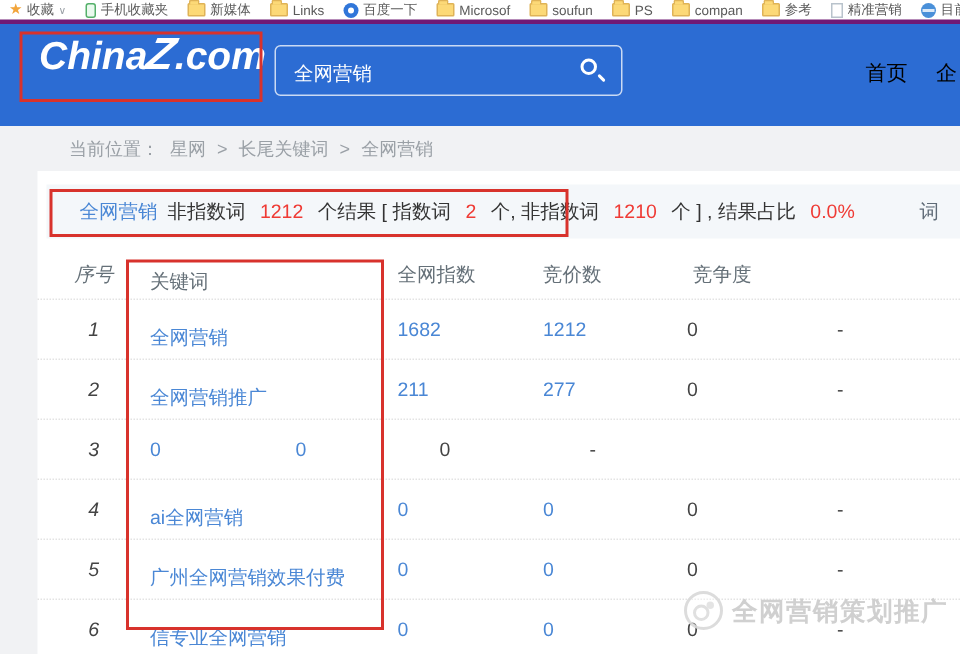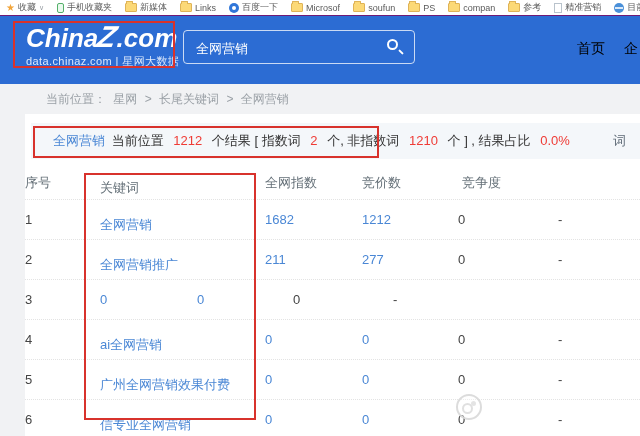--- a/index.html
+++ b/index.html
@@ -1,20 +1,20 @@
 <!DOCTYPE html>
 <html><head>
 <meta charset="utf-8">
 <style>
   * { margin:0; padding:0; box-sizing:border-box; }
   html,body { width:640px; height:436px; overflow:hidden; }
   body { font-family:"Liberation Sans","DejaVu Sans",sans-serif; background:#f1f2f4; position:relative; }
 
   
-  .bm-bar { height:16px; background:#ffffff; border-bottom:1px solid #701a75;
+  .bm-bar { height:16px; background:#ffffff; border-bottom:3px solid #701a75;
             display:flex; align-items:center; padding:0 6px; gap:13px;
             font-size:9px; color:#5a5a5a; white-space:nowrap; overflow:hidden; }
   .bm { display:flex; align-items:center; gap:3px; cursor:pointer; }
   .ic { display:inline-block; flex:none; }
   .ic-star { color:#f2a53b; font-size:10px; line-height:10px; }
   .ic-star::before { content:"★"; }
   .ic-chev { color:#9aa0a6; font-size:7px; }
   .ic-chev::before { content:"∨"; }
   .ic-phone { width:7px; height:10px; border:1px solid #54b06a; border-radius:2px; background:#eafaee; }
   .ic-folder { width:12px; height:9px; background:#fcd977; border:1px solid #dfb357; border-radius:1px; position:relative; }
@@ -53,21 +53,21 @@
   .summary .kw { color:#4a87d5; cursor:pointer; }
   .summary .red { color:#ef3b35; margin:0 3px; }
   .summary .seg { margin:0 3px; }
   .word-partial { position:absolute; left:588px; top:18px; font-size:13px; color:#5f6b77; }
 
   
   .table { position:absolute; left:0; top:52px; width:615px; }
   .tr { display:flex; align-items:center; height:40px; font-size:13px; }
   .tr.head { height:33px; color:#657078; }
   .tr.row { border-top:1px dotted #e3e3e3; color:#444; }
-  .c1 { width:75px; text-align:left; }
+  .c1 { width:75px; text-align:center;font-style:italic; }
   .c2 { width:165px;margin-top:10px; }
   .c3 { width:97px; }
   .c4 { width:96px; }
   .c5 { width:100px; }
   .c6 { flex:1; }
   .blue { color:#4a87d5; cursor:pointer; }
 
   
   .ann { position:absolute; border:2px solid #d8322c; pointer-events:none; }
   .ann1 { left:13px; top:21px; width:162px; height:47px; }
@@ -137,21 +137,20 @@
   <div class="bm">
     <span class="ic ic-globe"></span>
     <span>目前主流</span>
   </div>
 
 </div>
 
 <div class="header">
   <div class="logo">
     <div class="logo-line1"><span>China</span><span class="logo-z">Z</span><span>.com</span></div>
-    <div class="logo-line2">data.chinaz.com | 星网大数据</div>
   </div>
   <div class="search-box">
     <span class="search-text">全网营销</span>
     <span class="mag"></span>
   </div>
   <span class="nav-link nav-home">首页</span>
   <span class="nav-link nav-ent">企</span>
 </div>
 
 <div class="crumb">
@@ -160,21 +159,21 @@
   <span>&gt;</span>
   <span>长尾关键词</span>
   <span>&gt;</span>
   <span>全网营销</span>
 </div>
 
 <div class="card">
 
   <div class="summary">
     <span class="kw">全网营销</span>
-    <span class="seg">当前位置</span>
+    <span class="seg">非指数词</span>
     <span class="red">1212</span>
     <span class="seg">个结果 [ 指数词</span>
     <span class="red">2</span>
     <span class="seg">个, 非指数词</span>
     <span class="red">1210</span>
     <span class="seg">个 ] , 结果占比</span>
     <span class="red">0.0%</span>
   </div>
   <span class="word-partial">词</span>
 
@@ -236,13 +235,14 @@
     </div>
   </div>
 </div>
 
 <div class="ann ann1"></div>
 <div class="ann ann2"></div>
 <div class="ann ann3"></div>
 
 <div class="wm">
   <span class="wm-logo"></span>
+  <span class="wm-text">全网营销策划推广</span>
 </div>
 
 </body></html>

